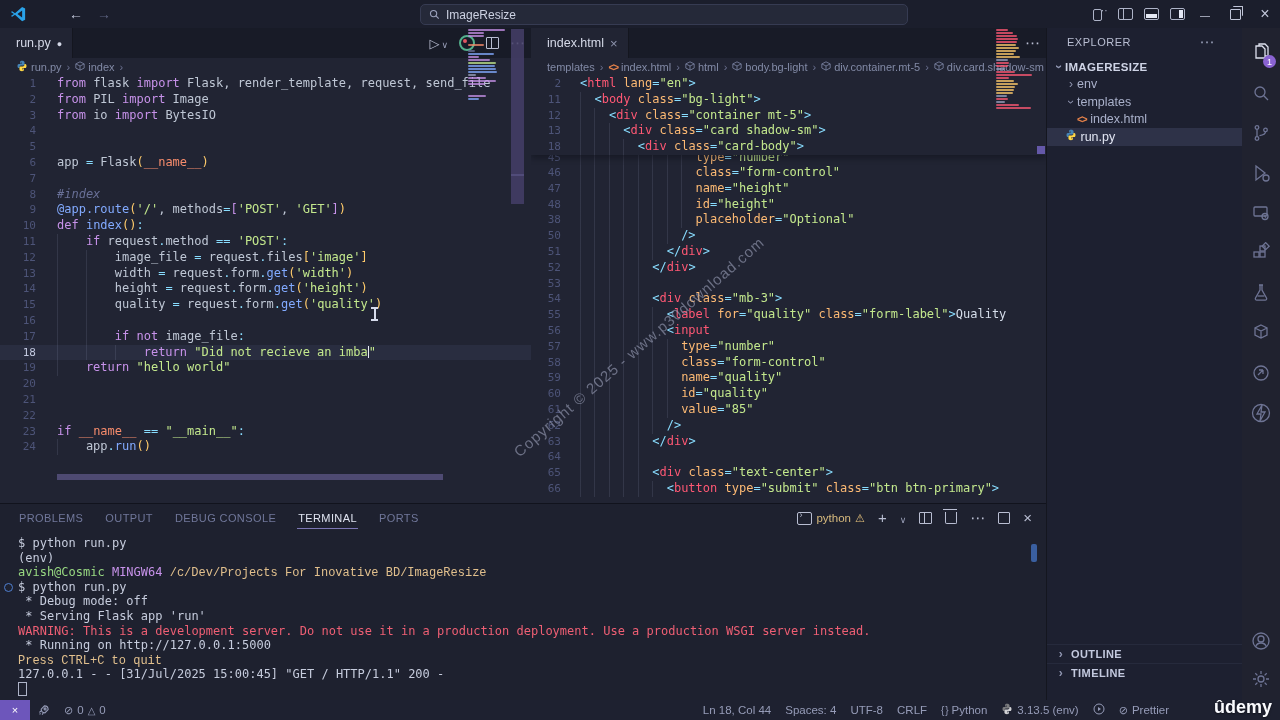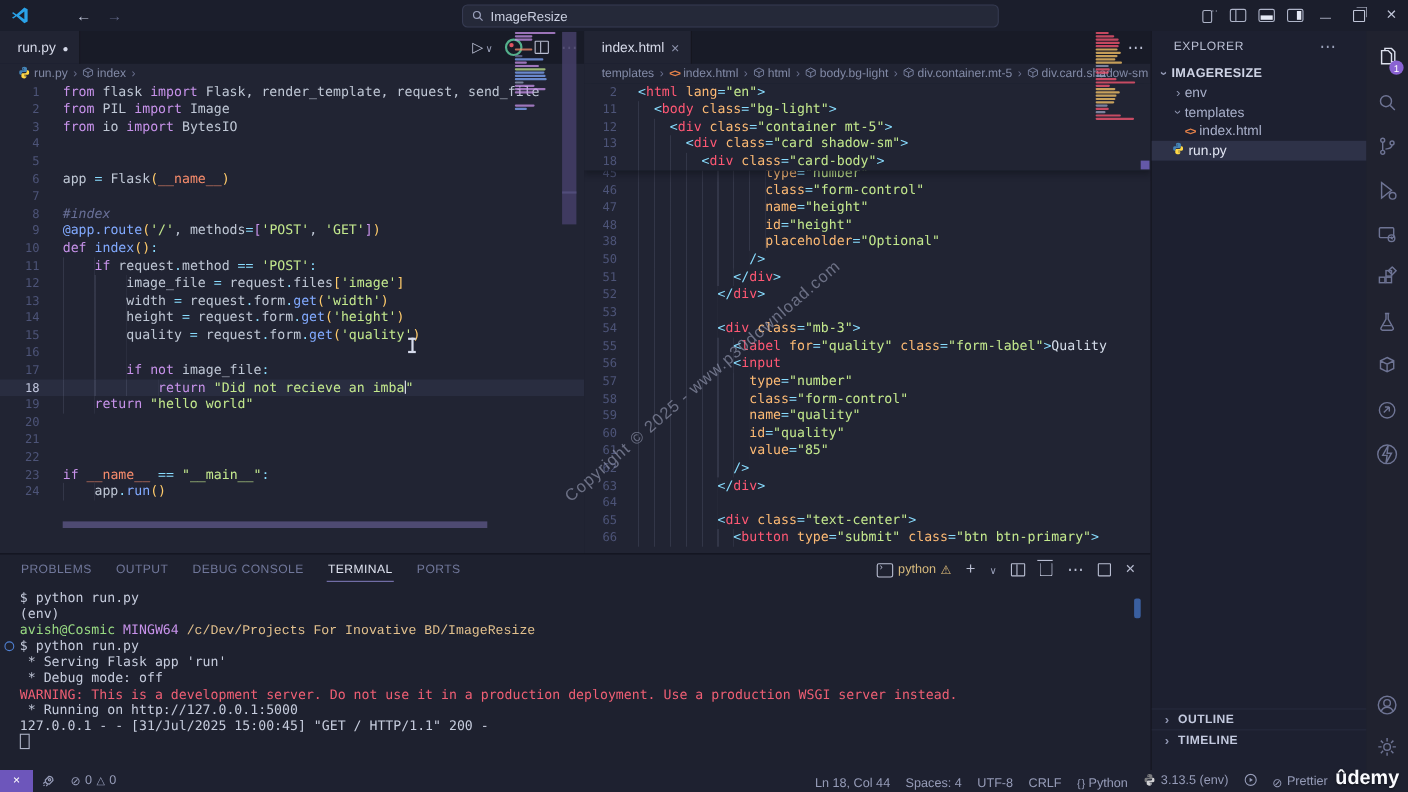--- a/index.html
+++ b/index.html
@@ -123,21 +123,21 @@
   .aicon.active svg{stroke:#dde1ee;}
   .abadge{position:absolute;right:4px;bottom:4px;width:13px;height:13px;border-radius:50%;background:#8a63d2;
           color:#fff;font-size:9px;display:flex;align-items:center;justify-content:center;}
   
   .statusbar{position:absolute;left:0;top:700px;width:1280px;height:20px;background:#1e2130;
              display:flex;align-items:center;font-size:11.5px;color:#969cb8;z-index:30;}
   .remotebox{width:30px;height:20px;background:#6d56bb;color:#fff;display:flex;align-items:center;
              justify-content:center;font-size:11px;}
   .sitem{display:flex;align-items:center;gap:4px;padding:0 7px;white-space:nowrap;}
   .statusleft{display:flex;align-items:center;}
-  .statusright{margin-left:auto;display:flex;align-items:flex-end;padding-right:66px;}
+  .statusright{margin-left:auto;display:flex;align-items:center;padding-right:104px;}
   .i-err::before{content:"⊘";font-size:11px;} .i-wrn::before{content:"△";font-size:10px;}
   .i-braces::before{content:"{ }";font-size:10px;letter-spacing:-1px;}
   .i-slash::before{content:"⊘";font-size:11px;}
   .rocket svg{stroke:#969cb8;fill:none;stroke-width:1.2;}
   
   .watermark{position:absolute;left:516px;top:445px;transform:rotate(-41deg);transform-origin:0 50%;
              font-size:15px;letter-spacing:1px;color:rgba(158,164,188,.6);white-space:nowrap;z-index:20;}
   .brand{position:absolute;right:8px;bottom:2px;font-size:18px;font-weight:bold;color:#fafbff;z-index:35;
          text-shadow:0 1px 2px rgba(0,0,0,.5);}
 </style>
@@ -393,24 +393,25 @@
       <span class="i-trash"></span>
       <span class="i-dots"></span>
       <span class="i-max"></span>
       <span class="pclose"></span>
     </div>
     <div class="termwrap" id="terminal">
         <div class="trow"><span class="s-tw">$ python run.py</span></div>
         <div class="trow"><span class="s-tw">(env)</span></div>
         <div class="trow"><span class="s-tg">avish@Cosmic </span><span class="s-tp">MINGW64 </span><span class="s-ty">/c/Dev/Projects For Inovative BD/ImageResize</span></div>
         <div class="trow"><span class="tdec"></span><span class="s-tw">$ python run.py</span></div>
+        <div class="trow"><span class="s-tw"> * Debug mode: off</span></div>
         <div class="trow"><span class="s-tw"> * Serving Flask app 'run'</span></div>
-        <div class="trow"><span class="s-tw"> * Debug mode: off</span></div>
         <div class="trow"><span class="s-tr">WARNING: This is a development server. Do not use it in a production deployment. Use a production WSGI server instead.</span></div>
         <div class="trow"><span class="s-tw"> * Running on http://127.0.0.1:5000</span></div>
+        <div class="trow"><span class="s-ty">Press CTRL+C to quit</span></div>
         <div class="trow"><span class="s-tw">127.0.0.1 - - [31/Jul/2025 15:00:45] "GET / HTTP/1.1" 200 -</span></div>
         <div class="trow"><span class="tcursor"></span></div>
       </div>
     <div class="tscroll"></div>
   </div>
 
   <div class="sidebar">
     <div class="sbheader">
       <span>EXPLORER</span>
       <span class="i-dots"></span>

